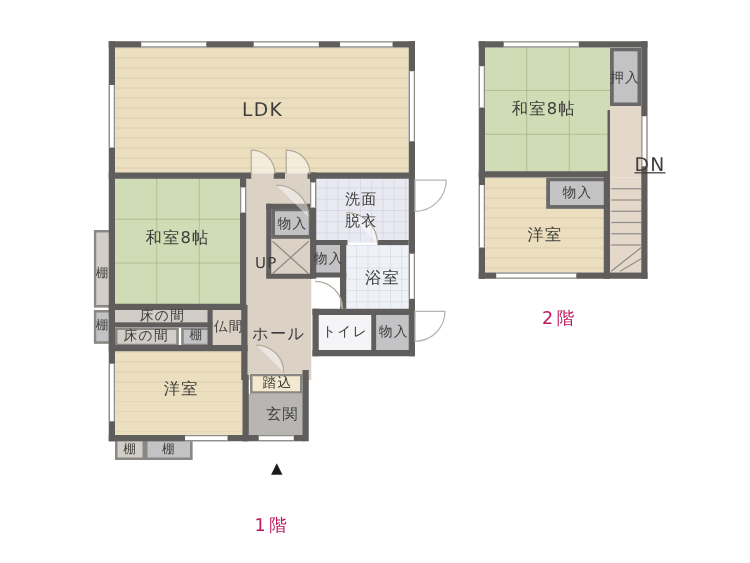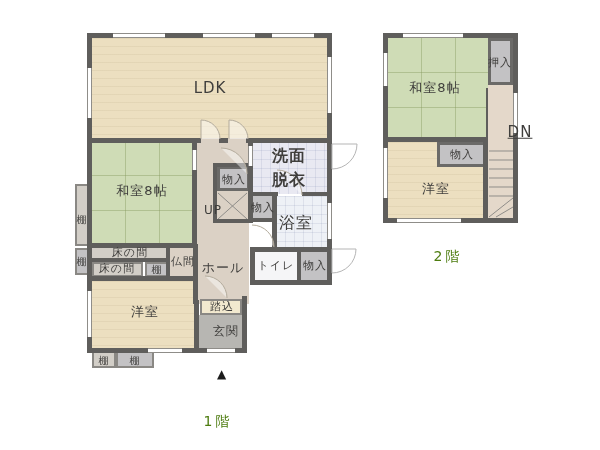--- a/index.html
+++ b/index.html
@@ -8,21 +8,21 @@
   .floor{position:absolute;left:0;top:0;width:600px;height:450px;}
   .room,.wall,.win{position:absolute;box-sizing:border-box;}
   .wall{background:#5f5e5c;z-index:3;}
   .win{background:#ffffff;z-index:4;}
   .win.h{border-top:1px solid #8f8d89;border-bottom:1px solid #8f8d89;}
   .win.v{border-left:1px solid #8f8d89;border-right:1px solid #8f8d89;}
   .room{z-index:1;}
   .room.top{z-index:2;}
   .lbl{position:absolute;z-index:6;transform:translate(-50%,-50%);color:#3f3e3c;
        white-space:pre-line;text-align:center;line-height:1.5;letter-spacing:1px;}
-  .caption{letter-spacing:3px;color:#4d7c0f;}
+  .caption{letter-spacing:3px;color:#be185d;}
   svg.overlay{position:absolute;left:0;top:0;z-index:5;pointer-events:none;}
   
   .s-beige{background-color:#ecdfc0;background-image:repeating-linear-gradient(to bottom,rgba(120,100,60,.08) 0 1px,transparent 1px 8px);}
   .s-tatami{background-color:#cfdcb6;background-image:linear-gradient(to right,rgba(130,150,90,.4) 1px,transparent 1px),linear-gradient(to bottom,rgba(130,150,90,.4) 1px,transparent 1px);background-size:34px 35px;background-position:-1px -1px;}
   .s-hall{background-color:#dbd1c5;}
   .s-corridor{background-color:#e4d8ca;}
   .s-cream{background-color:#f2e9cf;}
   .s-genkan{background-color:#b7b6b2;}
   .s-gray{background-color:#c3c2c4;}
   .s-lightgray{background-color:#d2cec7;}
@@ -39,24 +39,24 @@
     <div class="floor">
       <div class="room s-beige" style="left: 92px; top: 38px; width: 235px; height: 101px;"></div>
       <div class="lbl" style="left: 210px; top: 88px; font-size: 15px;">LDK</div>
       <div class="room s-tatami" style="left: 92px; top: 141px; width: 101px; height: 105px;"></div>
       <div class="lbl" style="left: 142px; top: 191px; font-size: 13px;">和室8帖</div>
       <div class="room s-hall" style="left: 197px; top: 138px; width: 52px; height: 166px;"></div>
       <div class="lbl" style="left: 223px; top: 268px; font-size: 13px;">ホール</div>
       <div class="room s-beige" style="left: 92px; top: 281px; width: 103px; height: 68px;"></div>
       <div class="lbl" style="left: 145px; top: 312px; font-size: 13px;">洋室</div>
       <div class="room s-wash" style="left: 252px; top: 141px; width: 75px; height: 53px;"></div>
-      <div class="lbl" style="left: 289px; top: 168px; font-size: 16px; font-weight: bold;">洗面
+      <div class="lbl" style="left: 289px; top: 168px; font-size: 12px;">洗面
 脱衣</div>
       <div class="room s-bath" style="left: 276px; top: 196px; width: 51px; height: 51px;"></div>
-      <div class="lbl" style="left: 296px; top: 223px; font-size: 16px;">浴室</div>
+      <div class="lbl" style="left: 306px; top: 223px; font-size: 13px;">浴室</div>
       <div class="room s-white" style="left: 254px; top: 252px; width: 43px; height: 29px;"></div>
       <div class="lbl" style="left: 276px; top: 266px; font-size: 11px;">トイレ</div>
       <div class="room s-gray" style="left: 301px; top: 252px; width: 27px; height: 29px;"></div>
       <div class="lbl" style="left: 315px; top: 266px; font-size: 11px;">物入</div>
       <div class="room s-hall top" style="left: 217px; top: 191px; width: 33px; height: 30px;"></div>
       <div class="room s-gray top bd2" style="left: 217px; top: 166px; width: 33px; height: 25px;"></div>
       <div class="lbl" style="left: 234px; top: 180px; font-size: 11px;">物入</div>
       <div class="room s-gray top" style="left: 252px; top: 196px; width: 24px; height: 24px;"></div>
       <div class="lbl" style="left: 263px; top: 208px; font-size: 11px;">物入</div>
       <div class="room s-hall top" style="left: 170px; top: 246px; width: 27px; height: 32px;"></div>

